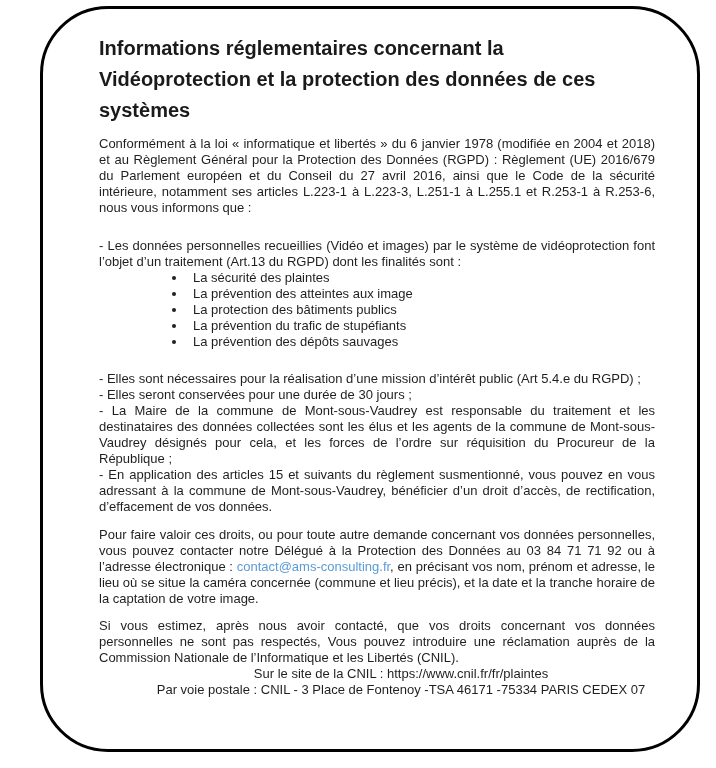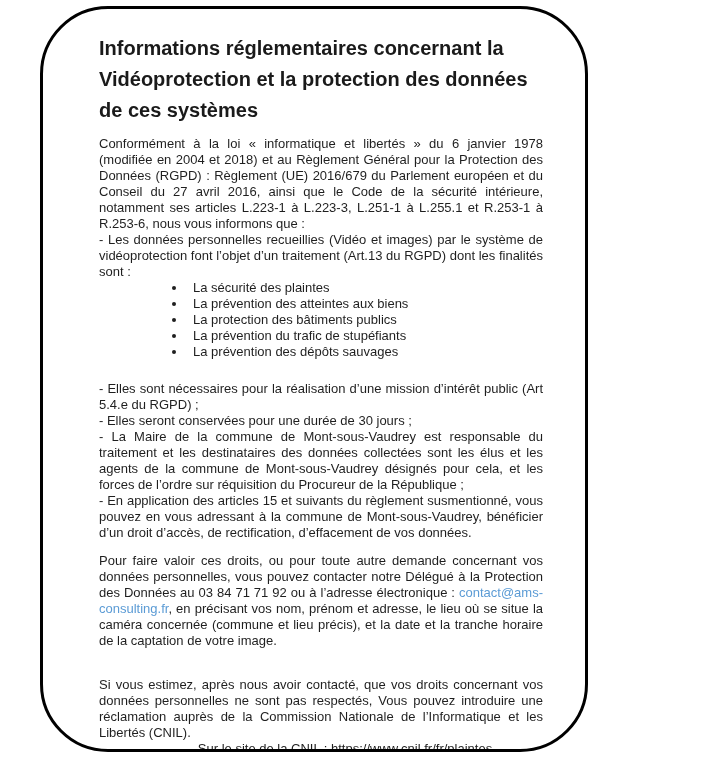--- a/index.html
+++ b/index.html
@@ -12,21 +12,21 @@
     background: #ffffff;
     font-family: "Liberation Sans", sans-serif;
     overflow: hidden;
     position: relative;
   }
   .card {
     box-sizing: border-box;
     position: absolute;
     left: 40px;
     top: 6px;
-    width: 548px;
+    width: 660px;
     height: 746px;
     border: 3px solid #000000;
     border-radius: 68px;
     padding: 24px 42px 0 56px;
     overflow: hidden;
     background: #ffffff;
   }
   .title {
     font-size: 20px;
     line-height: 31px;
@@ -38,31 +38,31 @@
   p, .indent-line, li {
     font-size: 13px;
     line-height: 16px;
     color: #1f1f1f;
   }
   p {
     margin: 0;
     text-align: justify;
   }
   .intro { margin-bottom: 14px; }
-  .legal { }
+  .legal { margin-bottom: 22px; }
   ul.purposes {
     margin: 0 0 21px 0;
     padding: 0 0 0 88px;
     list-style: disc outside;
   }
   ul.purposes li {
     padding-left: 6px;
     text-align: left;
   }
-  .contact { margin: 12px 0 28px 0; }
+  .contact { margin: 12px 0 11px 0; }
   .email-link {
     color: #5b9bd5;
     text-decoration: none;
     cursor: pointer;
   }
   .indent-line {
     padding-left: 48px;
     text-align: center;
   }
 </style>
@@ -73,21 +73,21 @@
 
   <h1 class="title">Informations réglementaires concernant la Vidéoprotection et la protection des données de ces systèmes</h1>
 
 
   <p class="legal">Conformément à la loi « informatique et libertés » du 6 janvier 1978 (modifiée en 2004 et 2018) et au Règlement Général pour la Protection des Données (RGPD) : Règlement (UE) 2016/679 du Parlement européen et du Conseil du 27 avril 2016, ainsi que le Code de la sécurité intérieure, notamment ses articles L.223-1 à L.223-3, L.251-1 à L.255.1 et R.253-1 à R.253-6, nous vous informons que :</p>
 
   <p>- Les données personnelles recueillies (Vidéo et images) par le système de vidéoprotection font l’objet d’un traitement (Art.13 du RGPD) dont les finalités sont :</p>
 
   <ul class="purposes">
     <li>La sécurité des plaintes</li>
-    <li>La prévention des atteintes aux biens</li>
+    <li>La prévention des atteintes aux image</li>
     <li>La protection des bâtiments publics</li>
     <li>La prévention du trafic de stupéfiants</li>
     <li>La prévention des dépôts sauvages</li>
   </ul>
 
   <p>- Elles sont nécessaires pour la réalisation d’une mission d’intérêt public (Art 5.4.e du RGPD) ;</p>
 
   <p>- Elles seront conservées pour une durée de 30 jours ;</p>
 
   <p>- La Maire de la commune de Mont-sous-Vaudrey est responsable du traitement et les destinataires des données collectées sont les élus et les agents de la commune de Mont-sous-Vaudrey désignés pour cela, et les forces de l’ordre sur réquisition du Procureur de la République ;</p>

